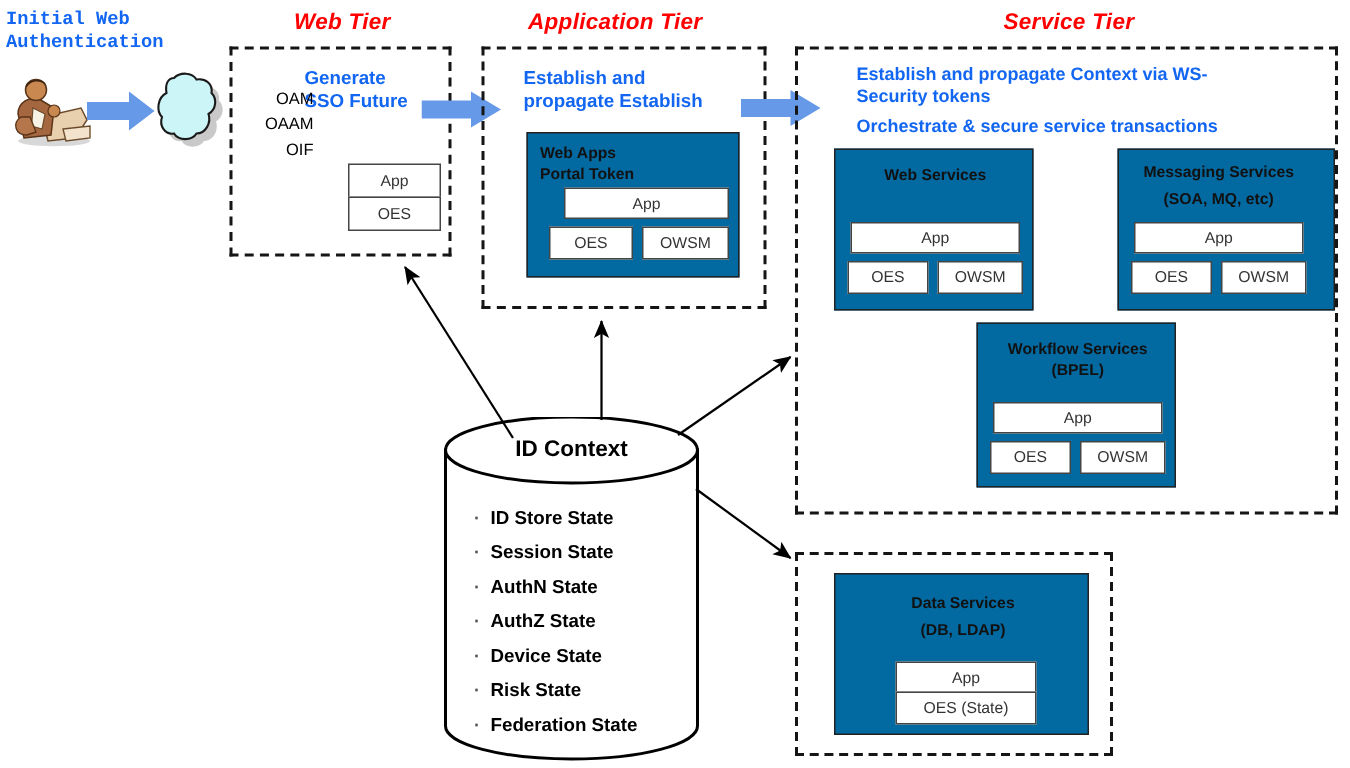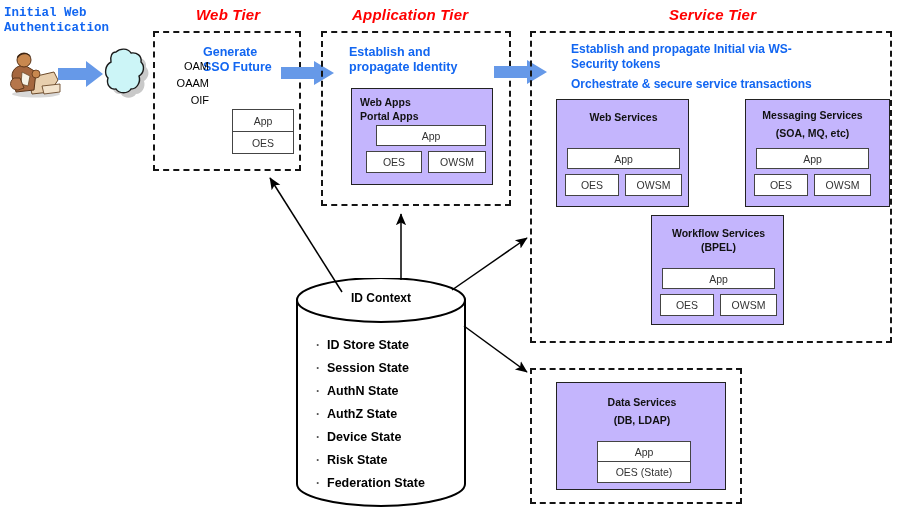--- a/index.html
+++ b/index.html
@@ -47,21 +47,21 @@
   
   .tier-box {
     border: 2px dashed #151515;
     background: transparent;
     box-sizing: border-box;
   }
 
   
   .group-box {
     border: 1.6px solid #222222;
-    background: #c4b5fd;
+    background: #0369a1;
     box-sizing: border-box;
   }
   .group-title {
     text-align: center;
     font-size: 10.5px;
     font-weight: bold;
     color: #111111;
     line-height: 14px;
   }
 
@@ -86,21 +86,21 @@
     line-height: 17px;
     white-space: nowrap;
   }
 
   
   .cyl-wrap { position: absolute; }
   .cyl-title {
     position: absolute;
     width: 100%;
     text-align: center;
-    font-size: 12px;
+    font-size: 15px;
     font-weight: bold;
     color: #000000;
   }
   .cyl-list {
     position: absolute;
     margin: 0;
     padding: 0;
     list-style: none;
   }
   .cyl-list li {
@@ -203,45 +203,45 @@
       <polygon points="0,7 33,7 33,1 53,13 33,25 33,19 0,19" fill="#6699e8"></polygon>
     </svg>
   </div>
 
   <div class="abs tier-title" style="left:352px; top:6px;">Application Tier</div>
 
   <div class="abs tier-box" style="left:321px; top:31px; width:190px; height:175px;"></div>
 
   <div class="abs blue-head" style="left:349px; top:45px; width:150px;">
     <div>Establish and</div>
-    <div>propagate Identity</div>
+    <div>propagate Establish</div>
   </div>
 
   <div class="abs group-box" style="left:351px; top:88px; width:142px; height:97px;">
     <div class="abs" style="left:8px; top:6px;">
       <div class="group-title" style="text-align:left;">Web Apps</div>
-      <div class="group-title" style="text-align:left;">Portal Apps</div>
+      <div class="group-title" style="text-align:left;">Portal Token</div>
     </div>
     <div class="abs chip" style="left:24px; top:36px; width:110px; height:21px;">App</div>
     <div class="abs chip" style="left:14px; top:62px; width:56px; height:22px;">OES</div>
     <div class="abs chip" style="left:76px; top:62px; width:58px; height:22px;">OWSM</div>
   </div>
 
   <div class="abs" style="left:494px; top:59px; width:54px; height:26px;">
     <svg width="54" height="26" viewBox="0 0 54 26">
       <polygon points="0,7 33,7 33,1 53,13 33,25 33,19 0,19" fill="#6699e8"></polygon>
     </svg>
   </div>
 
   <div class="abs tier-title" style="left:669px; top:6px;">Service Tier</div>
 
   <div class="abs tier-box" style="left:530px; top:31px; width:362px; height:312px;"></div>
 
   <div class="abs blue-head small" style="left:571px; top:42px; width:318px;">
-    <div>Establish and propagate Initial  via WS-</div>
+    <div>Establish and propagate Context  via WS-</div>
     <div>Security tokens</div>
   </div>
   <div class="abs blue-head small" style="left:571px; top:77px; width:318px;">
     <div>Orchestrate  &amp; secure service transactions</div>
   </div>
 
   <div class="abs group-box" style="left:556px; top:99px; width:133px; height:108px;">
     <div class="abs" style="left:0; top:10px; width:133px;">
       <div class="group-title">Web Services</div>
       <div class="group-title"></div>

